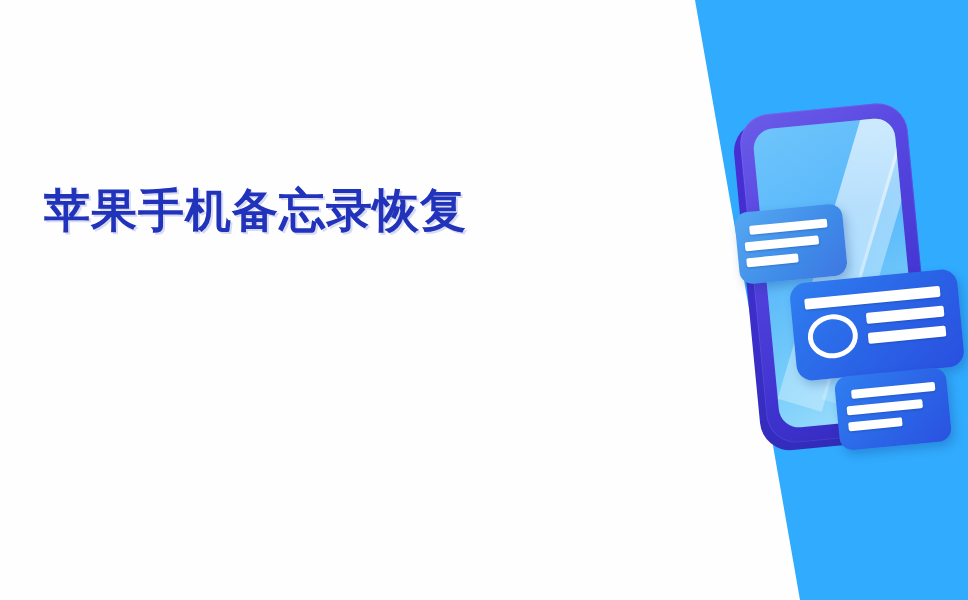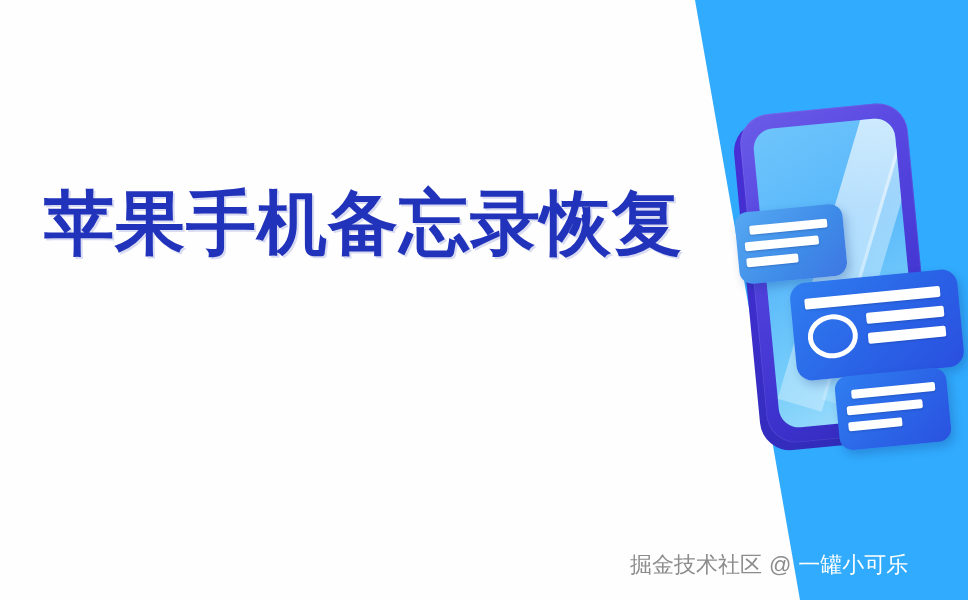--- a/index.html
+++ b/index.html
@@ -41,21 +41,21 @@
   
   .headline {
     position: absolute;
     left: 44px;
     top: 186px;
     width: 680px;
   }
   .title-main {
     margin: 0;
     font-family: "Liberation Sans", "DejaVu Sans", sans-serif;
-    font-size: 70px;
+    font-size: 46px;
     line-height: 1.06;
     font-weight: 700;
     color: #2233bb;
     letter-spacing: 1px;
     white-space: nowrap;
     text-shadow: 2px 2px 0 rgba(120,130,210,0.28);
   }
   .title-sub {
     margin: 14px 0 0 48px;
     font-family: "Liberation Sans", "DejaVu Sans", sans-serif;
@@ -256,19 +256,14 @@
     </div>
 
     <div class="card card-bot">
       <span class="bar b1"></span>
       <span class="bar b2"></span>
       <span class="bar b3"></span>
     </div>
 
   </div>
 
-  <div class="watermark">
-    <span>掘金技术社区</span>
-    <span class="wm-at">@</span>
-    <span class="wm-right">一罐小可乐</span>
-  </div>
 
 </div>
 
 </body></html>

